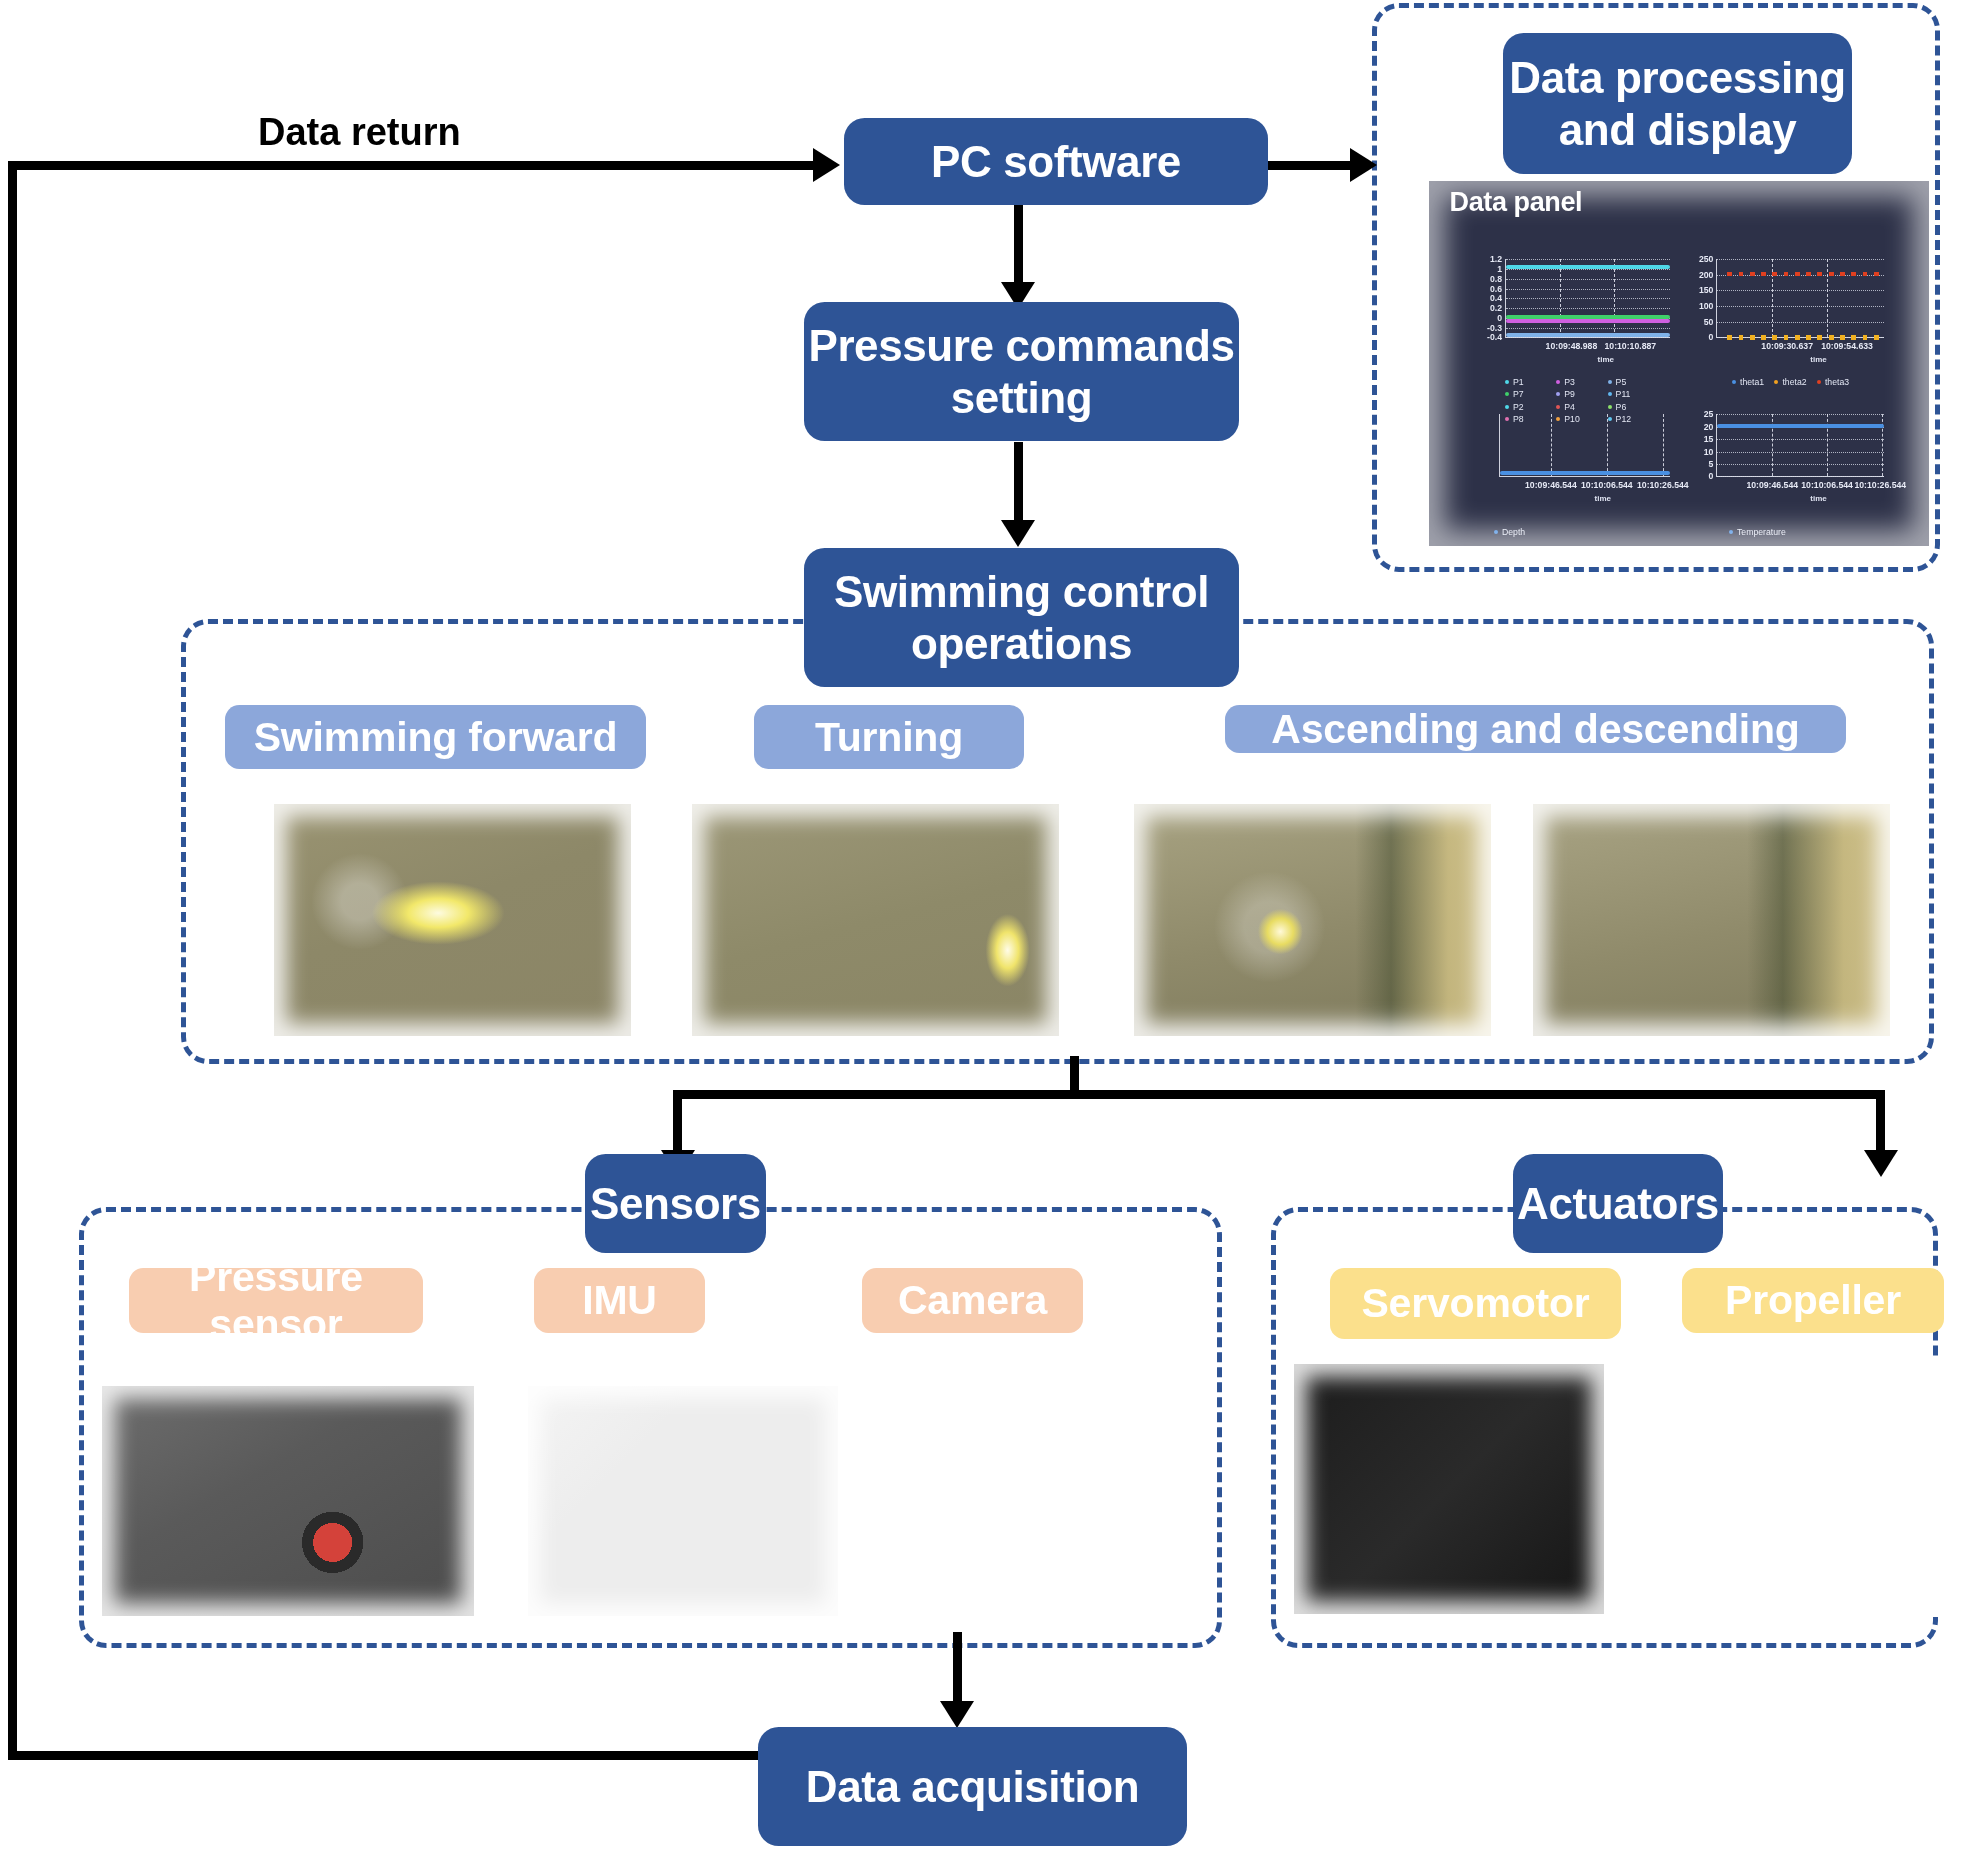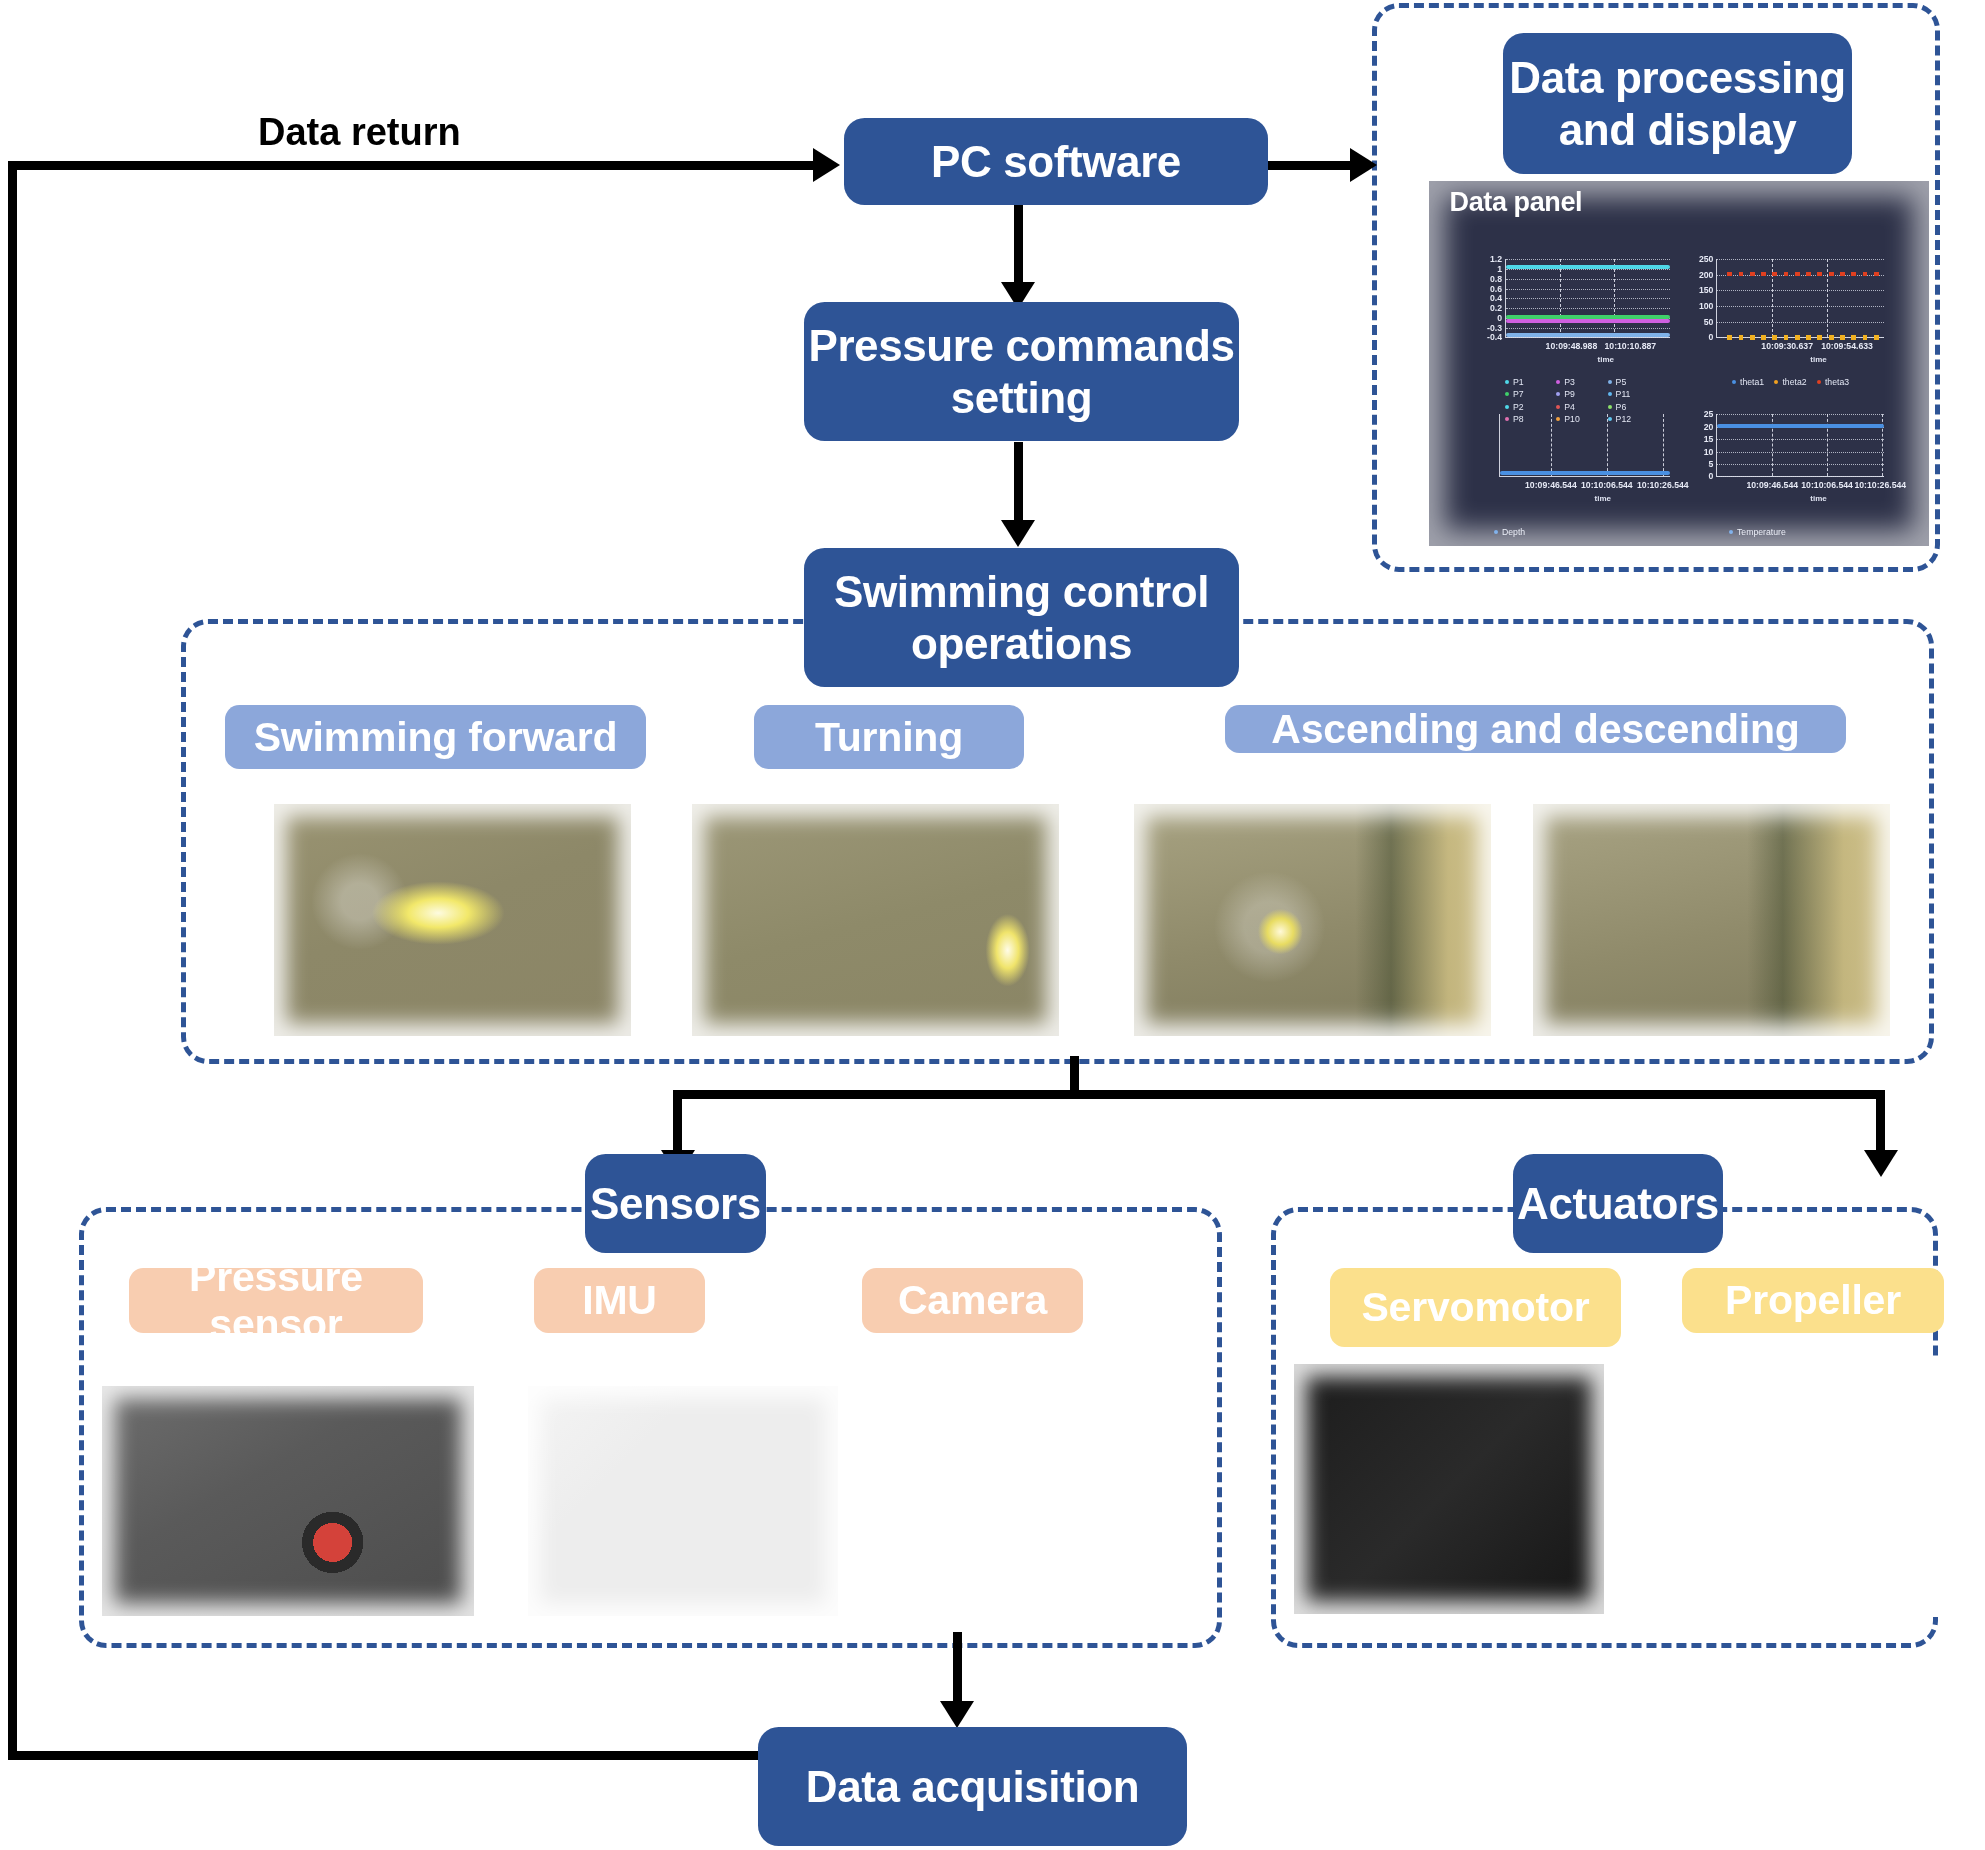--- a/index.html
+++ b/index.html
@@ -477,21 +477,21 @@
   </div>
 
   <div class="photo dev-pressure" style="left:102px; top:1386px; width:372px; height:230px;">
       <div class="fade"></div>
     </div>
   <div class="photo dev-imu" style="left:528px; top:1386px; width:310px; height:230px;">
       <div class="fade"></div>
     </div>
   <div class="photo dev-camera" style="left:843px; top:1358px; width:361px; height:262px;"></div>
 
-  <div class="pill yellow" style="left:1330px; top:1268px; width:291px; height:79px; font-size:41px;">
+  <div class="pill yellow" style="left:1330px; top:1268px; width:291px; height:71px; font-size:41px;">
     <span>Servomotor</span>
   </div>
   <div class="pill yellow" style="left:1682px; top:1268px; width:262px; height:65px; font-size:41px;">
     <span>Propeller</span>
   </div>
 
   <div class="photo dev-servo" style="left:1294px; top:1364px; width:310px; height:250px;">
       <div class="fade"></div>
     </div>
   <div class="photo dev-prop" style="left:1628px; top:1359px; width:318px; height:258px;"></div>

